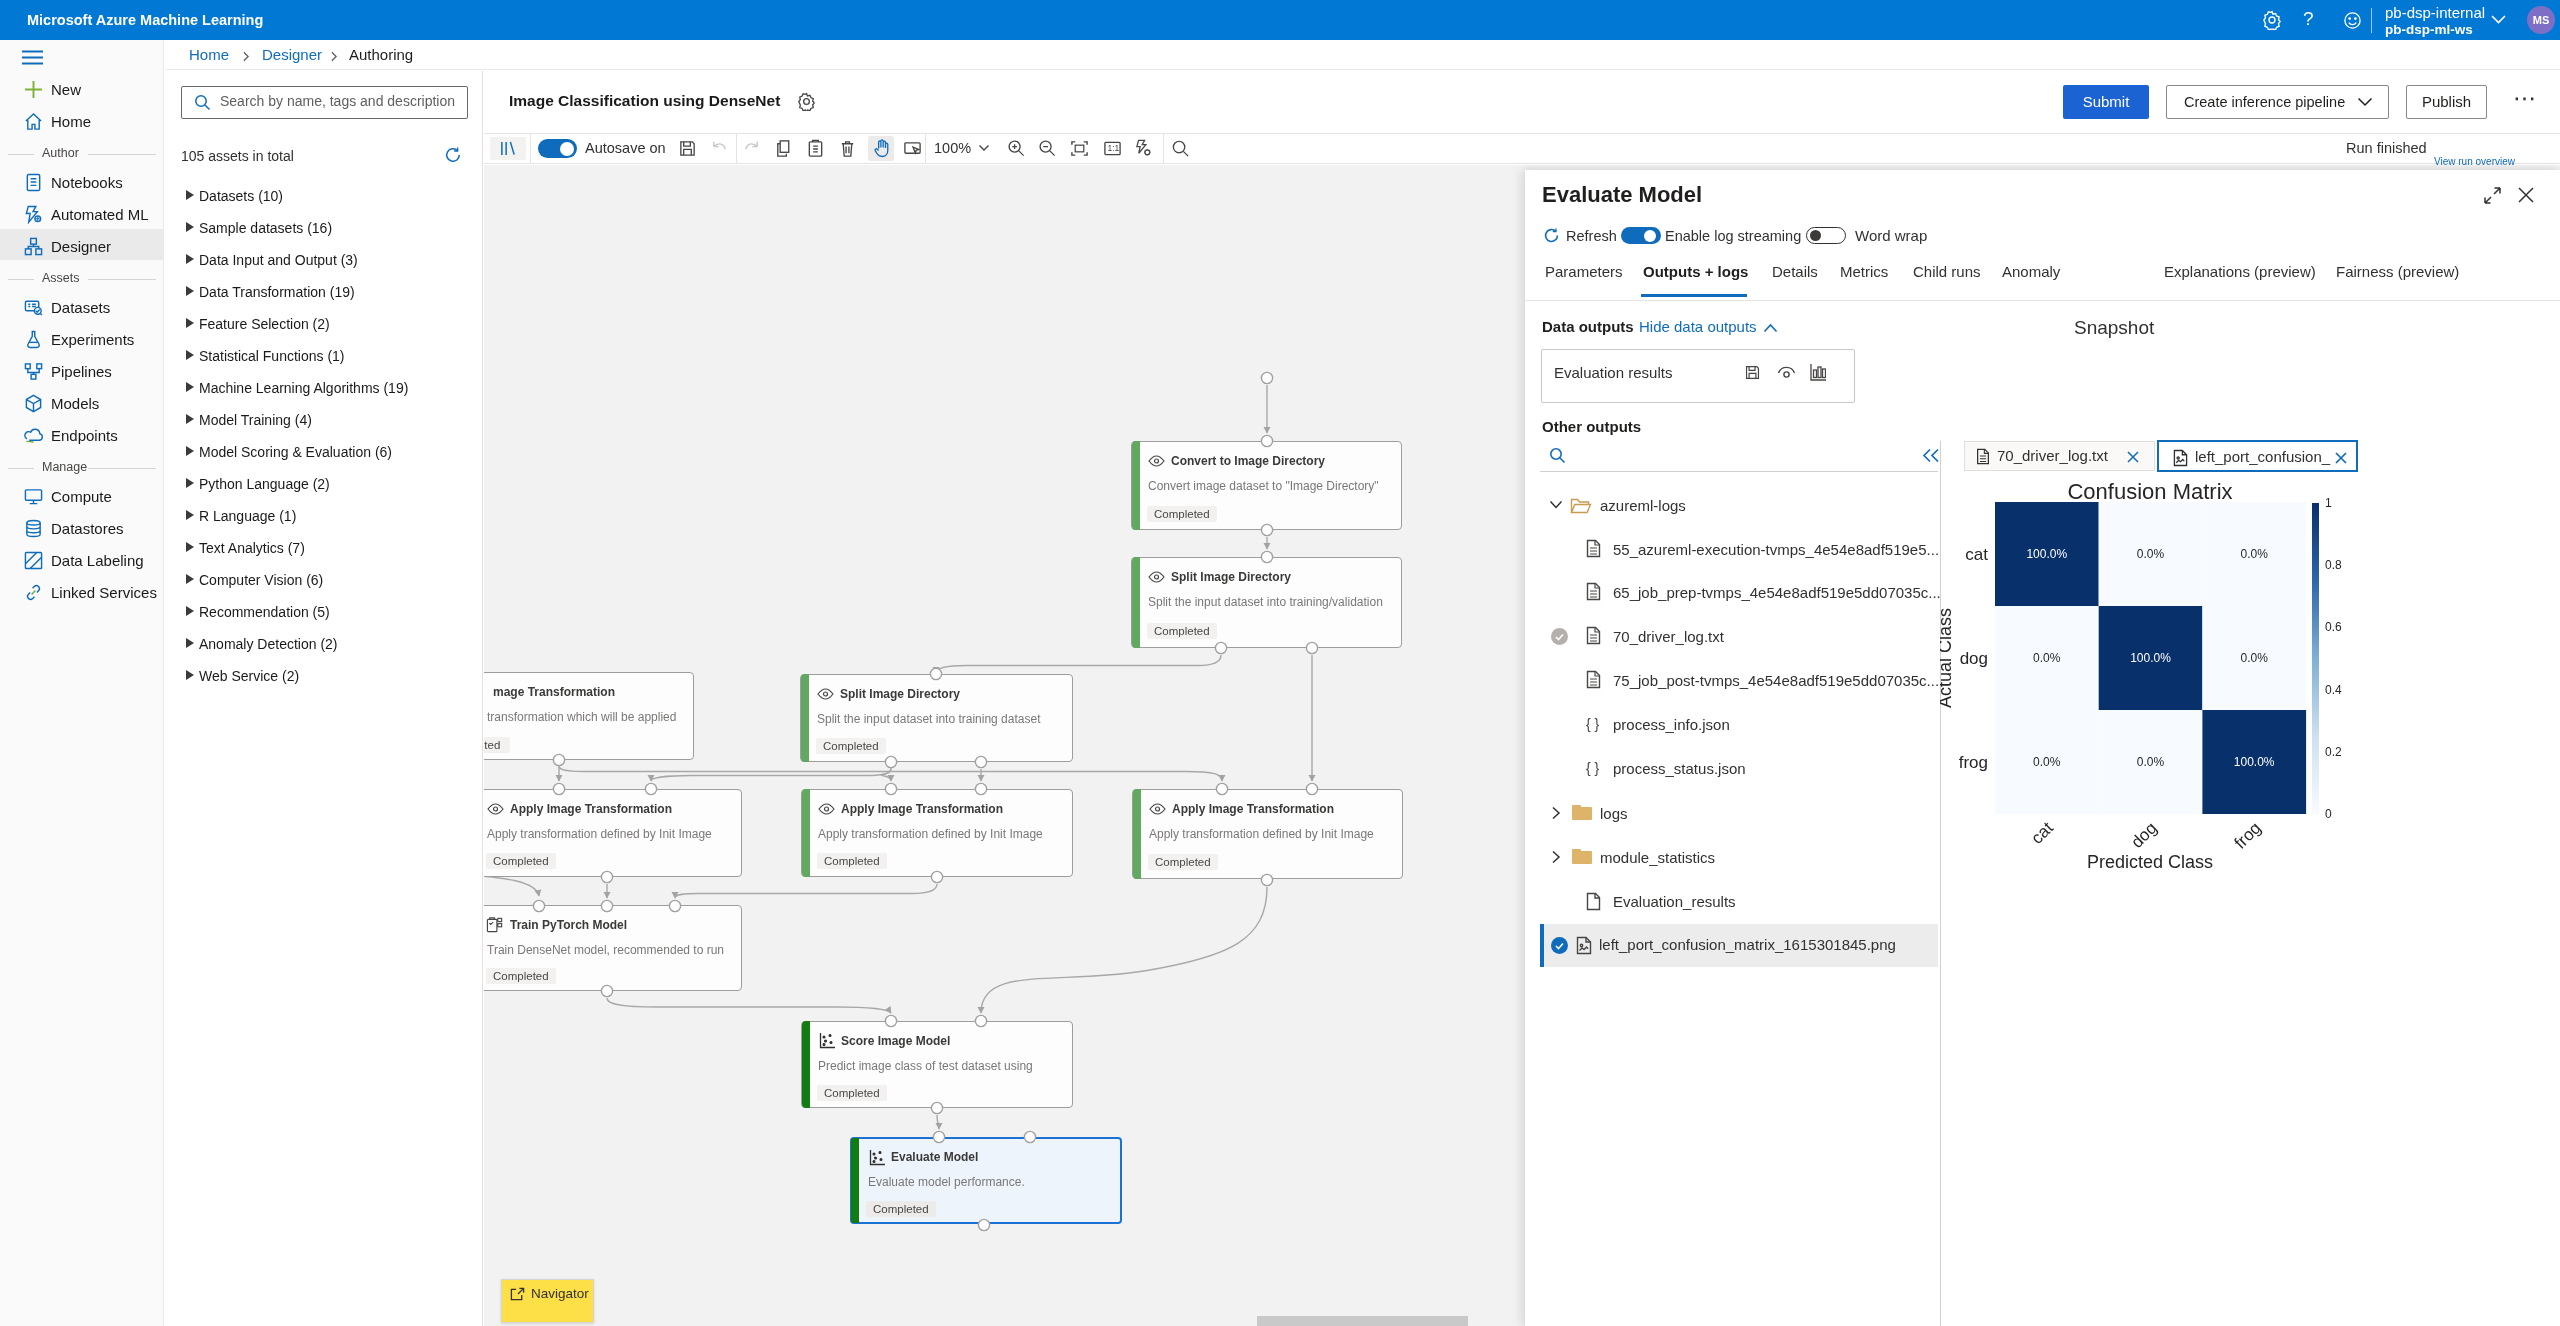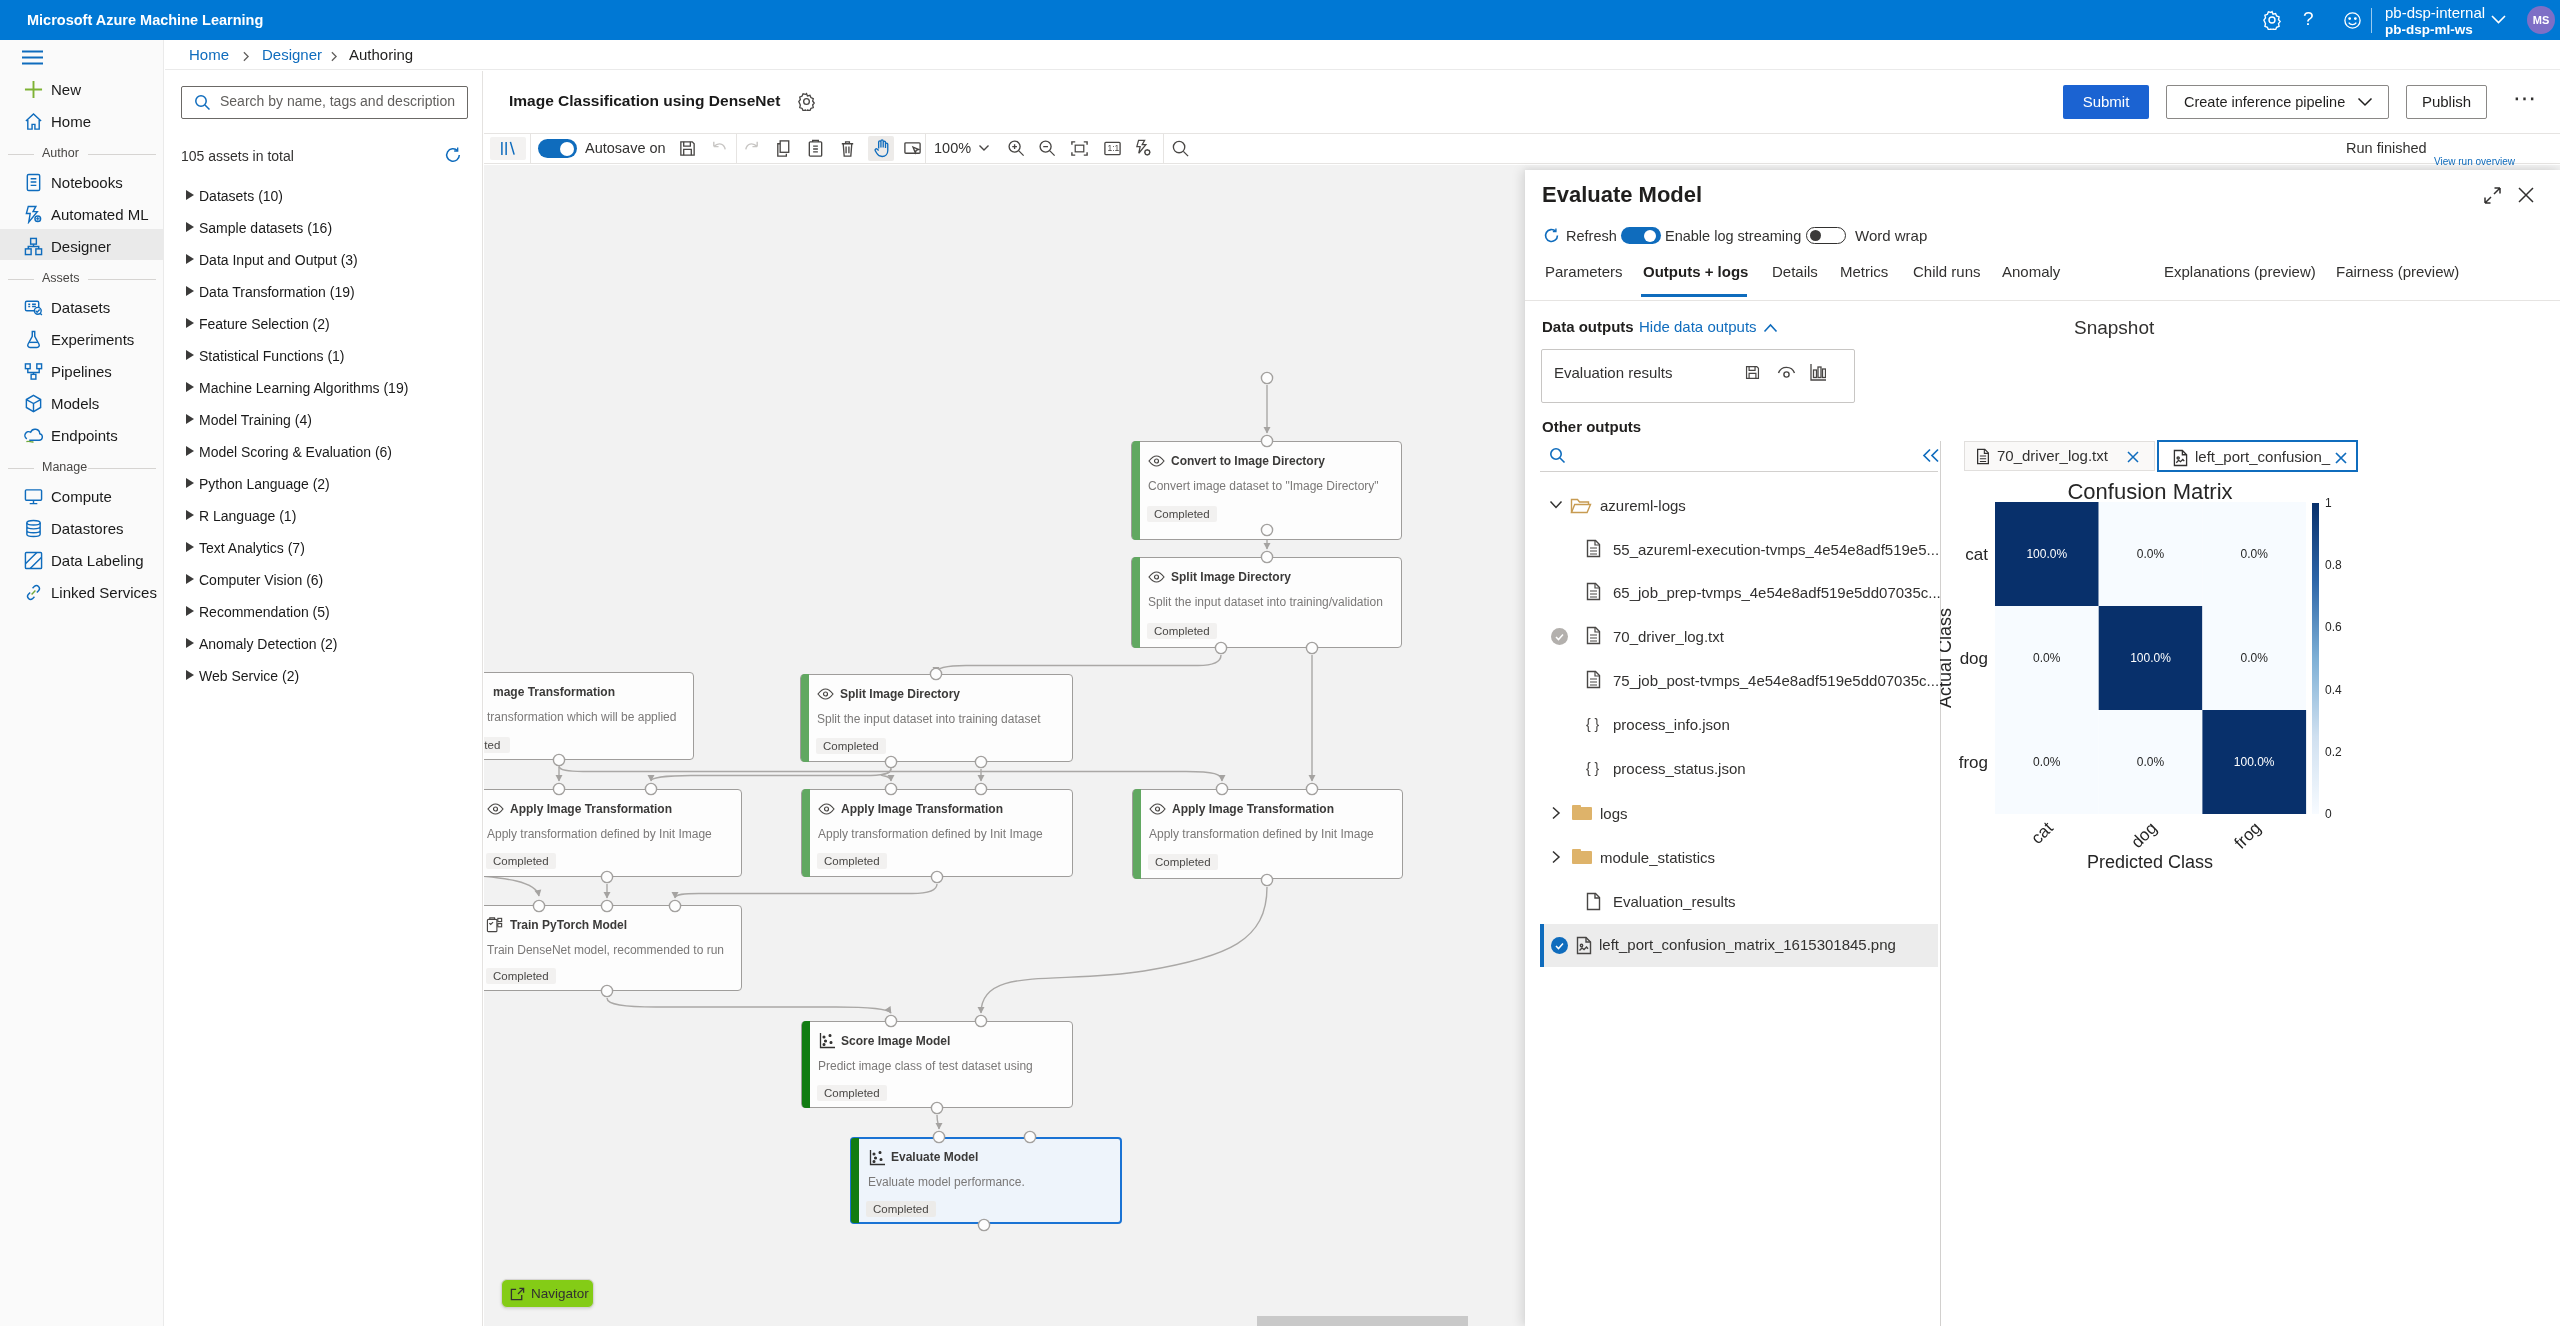--- a/index.html
+++ b/index.html
@@ -389,21 +389,21 @@
     <path d="M123 833 C123 840 140 842 172 842 L352 842 C392 842 405 845 407 848" marker-end="url(#arw)" fill="none"></path>
     <path d="M453 950 C453 958 455 960 455 964" marker-end="url(#arw)" fill="none"></path>
   </g>
 </svg>
 
 <div class="node" style="left:-64px;top:507px;width:274px;height:88px;">
   <div class="ttl" style="left:72px;top:12px;">mage Transformation</div>
   <div class="dsc" style="left:66px;top:37px;">transformation which will be applied</div>
   <div class="bdg" style="left:14px;top:64px;width:75px;text-align:center;">Completed</div>
 </div>
-<div class="node" style="left:647px;top:276px;width:271px;height:99px;">
+<div class="node" style="left:647px;top:276px;width:271px;height:89px;">
   <div class="strip" style="background:#61a861;"></div>
   <svg class="abs" style="left:16px;top:13px" width="17" height="12" viewBox="0 0 17 12" fill="none" stroke="#484644" stroke-width="1.2">
         <path d="M1 6c2.6-3.4 5-5 7.5-5S13.4 2.6 16 6c-2.6 3.4-5 5-7.5 5S3.6 9.4 1 6z"></path>
         <circle cx="8.5" cy="6" r="2"></circle>
       </svg>
   <div class="ttl" style="left:39px;top:12px;">Convert to Image Directory</div>
   <div class="dsc" style="left:16px;top:37px;">Convert image dataset to "Image Directory"</div>
   <div class="bdg" style="left:15px;top:64px;">Completed</div>
 </div>
 <div class="node" style="left:647px;top:392px;width:271px;height:91px;">
@@ -520,21 +520,21 @@
       <circle cx="123" cy="741" r="5.6"></circle>
       <circle cx="191" cy="741" r="5.6"></circle>
       <circle cx="123" cy="826" r="5.6"></circle>
   <circle cx="407" cy="856" r="5.6"></circle>
       <circle cx="497" cy="856" r="5.6"></circle>
       <circle cx="453" cy="943" r="5.6"></circle>
   <circle cx="455" cy="972" r="5.6"></circle>
       <circle cx="546" cy="972" r="5.6"></circle>
       <circle cx="500" cy="1060" r="5.6"></circle>
 </svg>
-<div class="abs" style="left:17px;top:1114px;width:93px;height:29px;background:#84cc16;border:1px solid #d6d4d2;border-radius:6px;box-shadow:0 1px 3px rgba(0,0,0,0.12);">
+<div class="abs" style="left:17px;top:1114px;width:93px;height:44px;background:#fde047;border:1px solid #d6d4d2;border-radius:0;box-shadow:0 1px 3px rgba(0,0,0,0.12);">
   <svg class="abs" style="left:8px;top:7px" width="15" height="15" viewBox="0 0 16 16" fill="none" stroke="#323130" stroke-width="1.4">
         <path d="M14.5 6V1.5H10M14.5 1.5L8.5 7.5"></path>
         <path d="M6.5 2.5h-5v11h11v-5"></path>
       </svg>
   <div class="abs" style="left:29px;top:6px;font-size:13.5px;color:#323130;">Navigator</div>
 </div>
 <div class="abs" style="left:773px;top:1151px;width:211px;height:10px;background:#c9c9c9;"></div>
 </div>
 <div id="rpanel">
   <div class="abs" style="left:17px;top:12px;font-size:22px;font-weight:700;color:#201f1e;">Evaluate Model</div>

